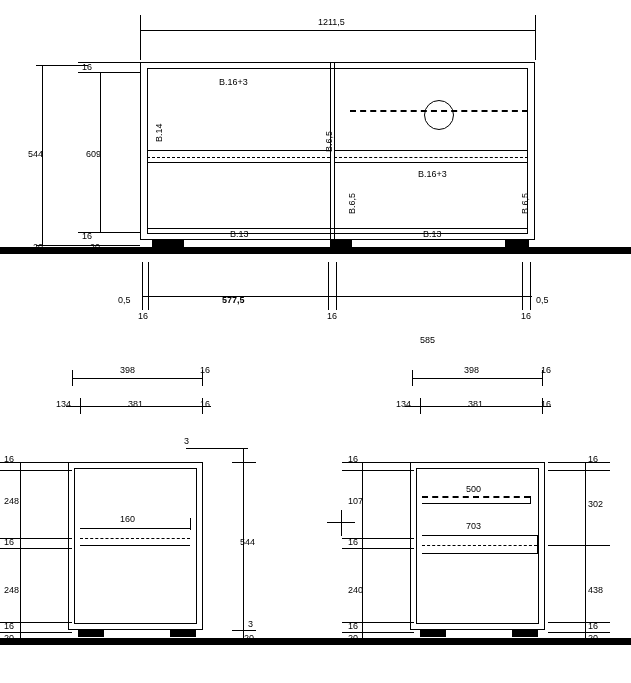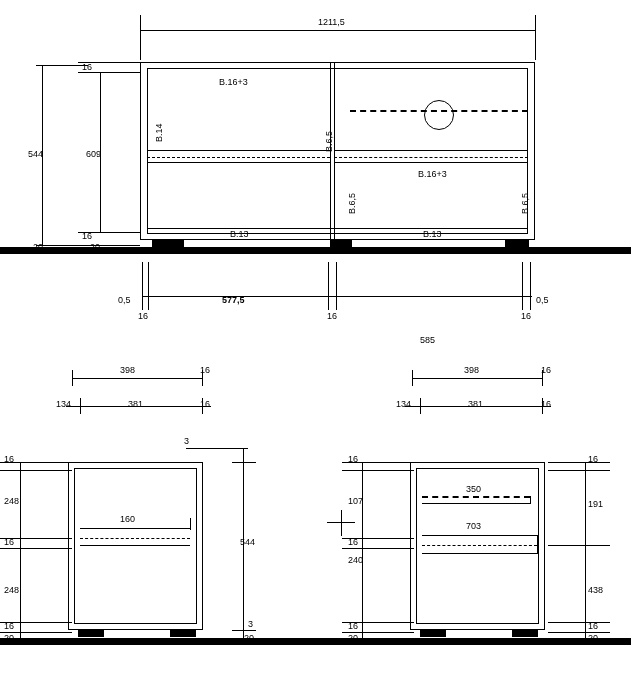--- a/index.html
+++ b/index.html
@@ -156,55 +156,55 @@
   <div class="lbl" style="left:396px;top:400px;">134</div>
   <div class="lbl" style="left:468px;top:400px;">381</div>
   <div class="lbl" style="left:541px;top:400px;">16</div>
 
   <div class="box" style="left:410px;top:462px;width:135px;height:168px;"></div>
   <div class="box" style="left:416px;top:468px;width:123px;height:156px;"></div>
 
   <div class="dash-h2" style="left:422px;top:496px;width:108px;"></div>
   <div class="ln h" style="left:422px;top:503px;width:108px;"></div>
   <div class="ln v" style="left:530px;top:496px;height:8px;"></div>
-  <div class="lbl" style="left:466px;top:485px;">350</div>
+  <div class="lbl" style="left:466px;top:485px;">500</div>
 
   <div class="ln h" style="left:422px;top:535px;width:115px;"></div>
   <div class="dash-h" style="left:422px;top:545px;width:115px;"></div>
   <div class="ln h" style="left:422px;top:553px;width:115px;"></div>
   <div class="ln v" style="left:537px;top:535px;height:19px;"></div>
   <div class="lbl" style="left:466px;top:522px;">703</div>
 
   <div class="foot" style="left:420px;top:630px;width:26px;height:7px;"></div>
   <div class="foot" style="left:512px;top:630px;width:26px;height:7px;"></div>
 
   <div class="ln v" style="left:362px;top:462px;height:176px;"></div>
   <div class="ln h" style="left:342px;top:462px;width:72px;"></div>
   <div class="ln h" style="left:342px;top:470px;width:72px;"></div>
   <div class="ln h" style="left:342px;top:538px;width:72px;"></div>
   <div class="ln h" style="left:342px;top:548px;width:72px;"></div>
   <div class="ln h" style="left:342px;top:622px;width:72px;"></div>
   <div class="ln h" style="left:342px;top:632px;width:72px;"></div>
   <div class="lbl" style="left:348px;top:455px;">16</div>
   <div class="lbl" style="left:348px;top:497px;">107</div>
   <div class="lbl" style="left:348px;top:538px;">16</div>
-  <div class="lbl" style="left:348px;top:556px;text-align:right;">240</div>
+  <div class="lbl" style="left:348px;top:586px;text-align:right;">240</div>
   <div class="lbl" style="left:348px;top:622px;">16</div>
   <div class="lbl" style="left:348px;top:634px;">20</div>
 
   <div class="ln h" style="left:327px;top:522px;width:28px;"></div>
   <div class="ln v" style="left:341px;top:510px;height:26px;"></div>
 
   <div class="ln v" style="left:585px;top:462px;height:176px;"></div>
   <div class="ln h" style="left:548px;top:462px;width:62px;"></div>
   <div class="ln h" style="left:548px;top:470px;width:62px;"></div>
   <div class="ln h" style="left:548px;top:545px;width:62px;"></div>
   <div class="ln h" style="left:548px;top:622px;width:62px;"></div>
   <div class="ln h" style="left:548px;top:632px;width:62px;"></div>
   <div class="lbl" style="left:588px;top:455px;">16</div>
-  <div class="lbl" style="left:588px;top:500px;">191</div>
+  <div class="lbl" style="left:588px;top:500px;">302</div>
   <div class="lbl" style="left:588px;top:586px;">438</div>
   <div class="lbl" style="left:588px;top:622px;">16</div>
   <div class="lbl" style="left:588px;top:634px;">20</div>
 
   <div class="ground" style="left:0px;top:638px;width:631px;height:7px;"></div>
 
 </div>
 
 </body></html>

